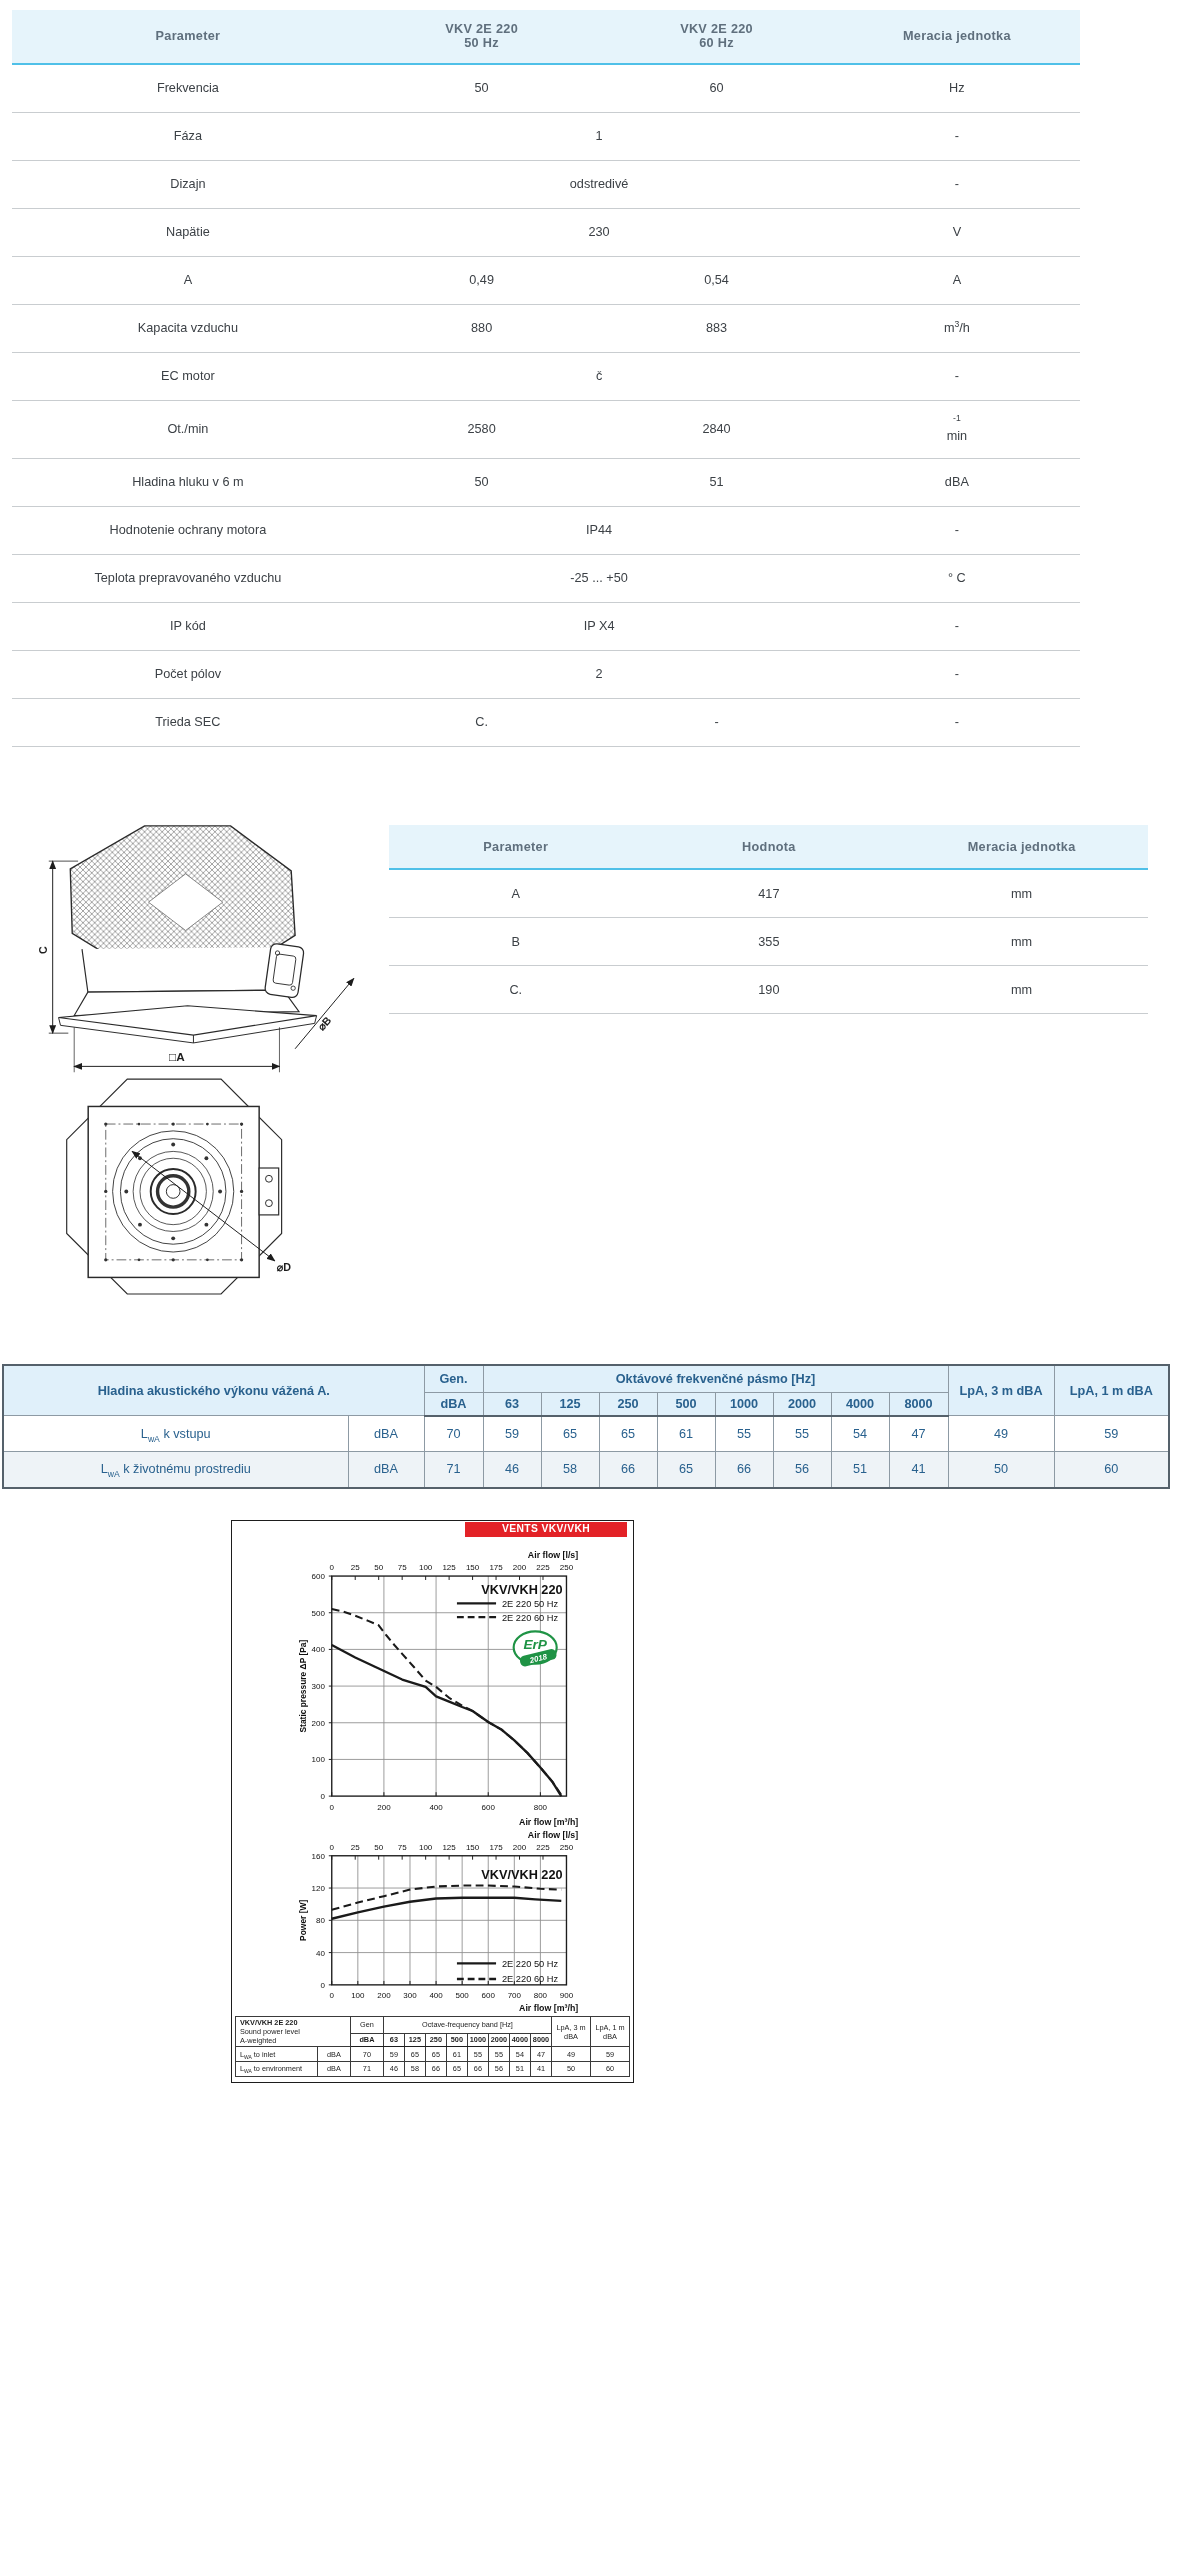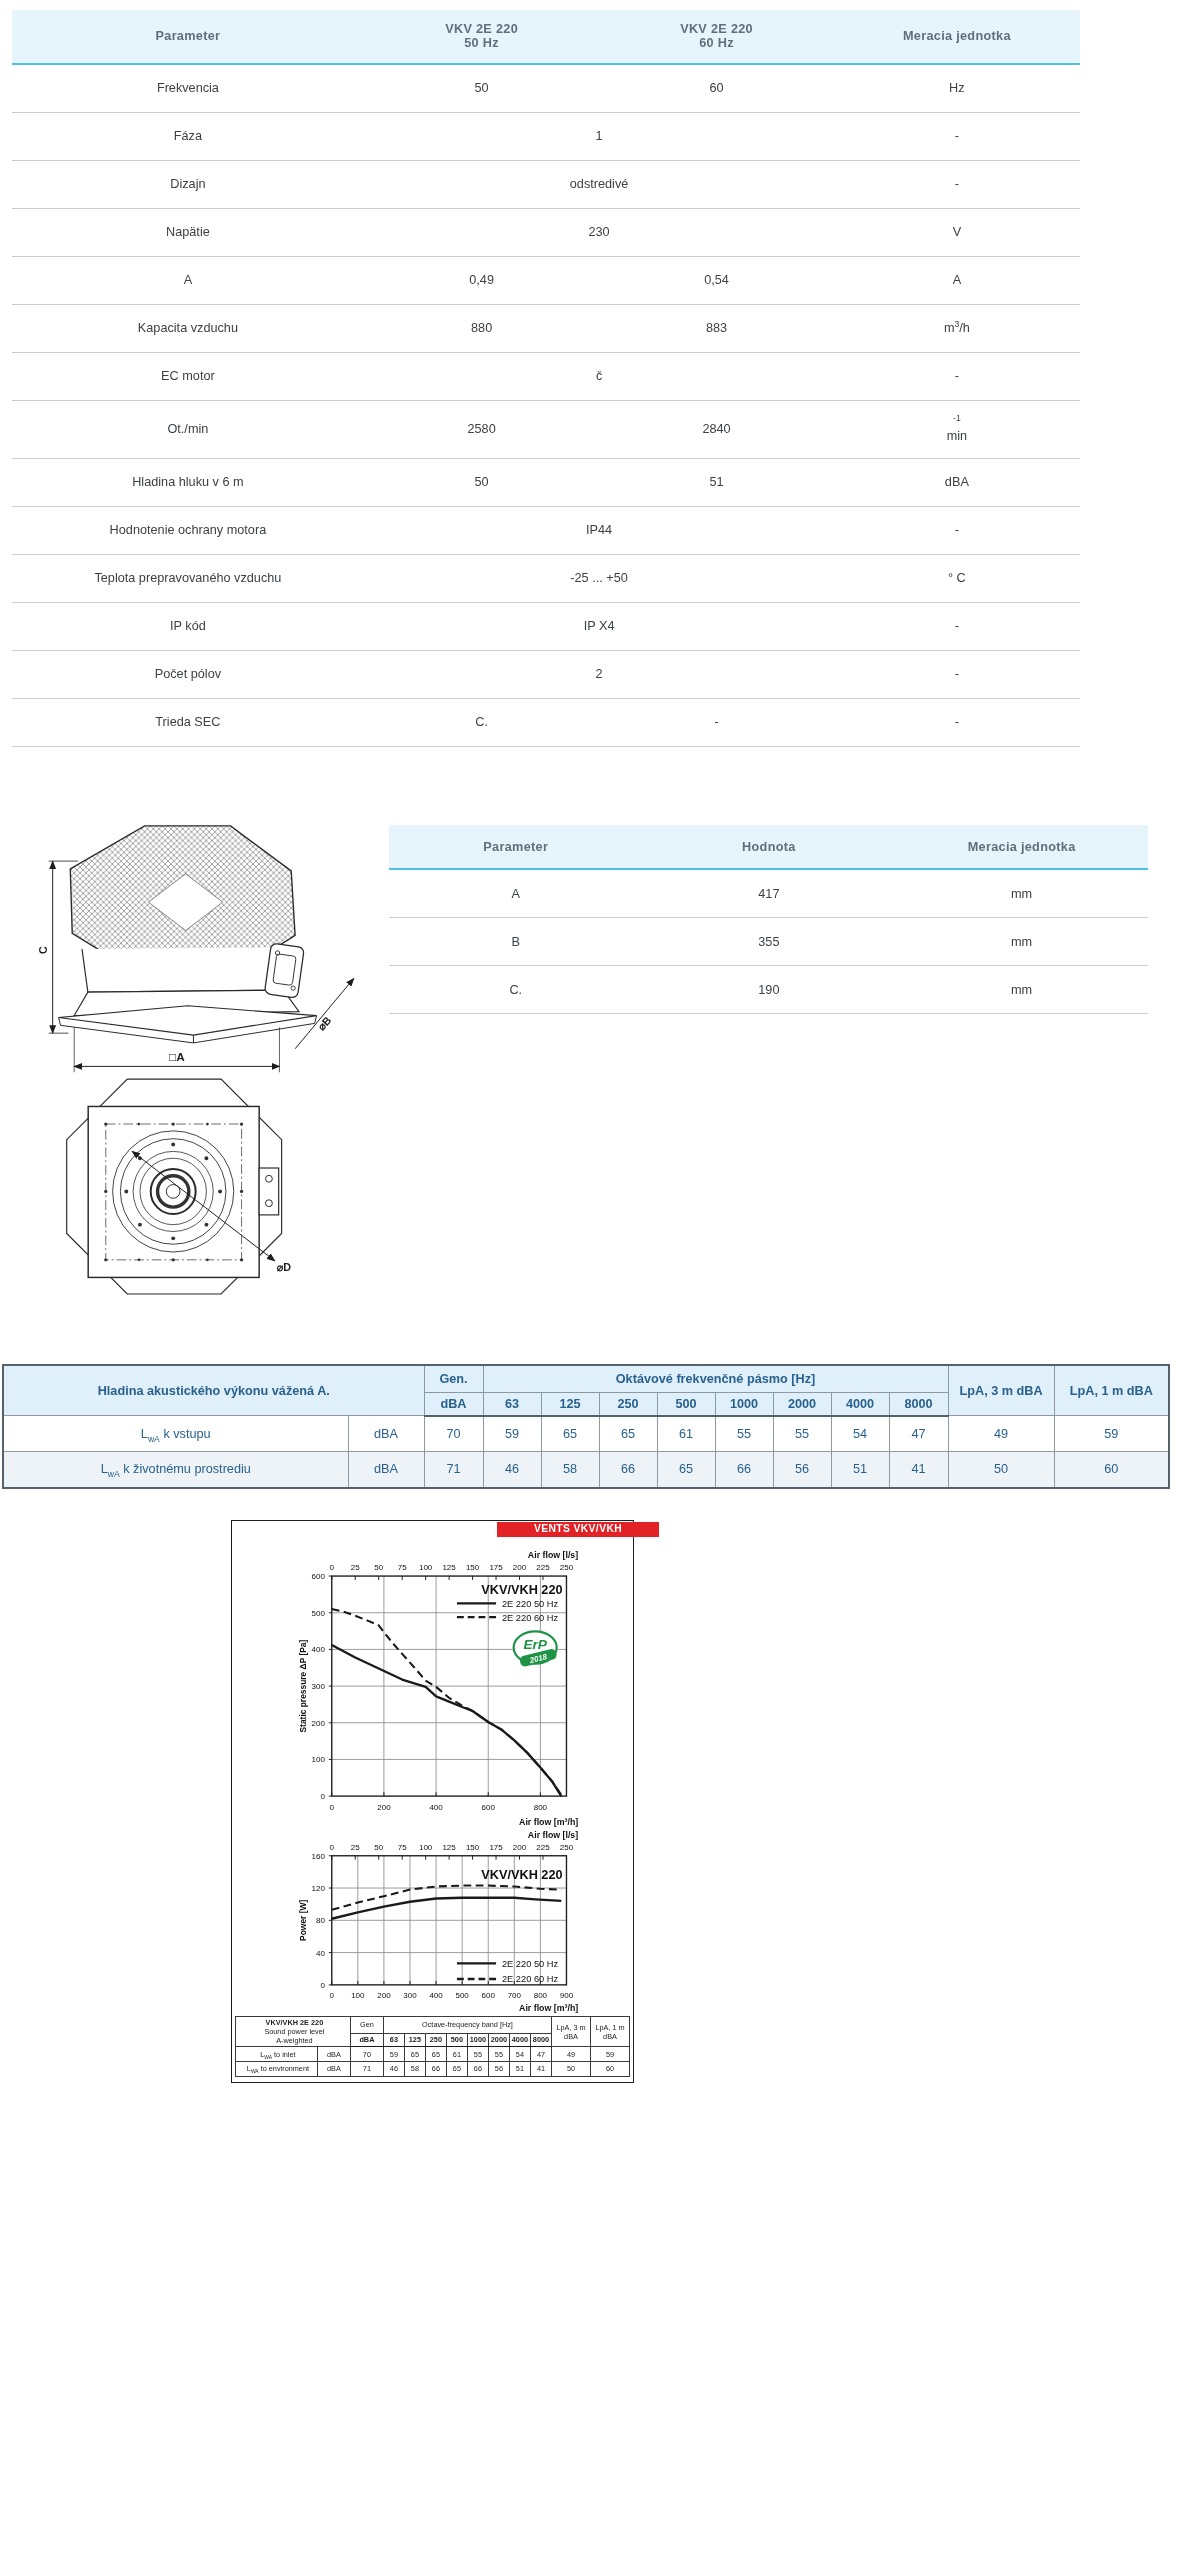--- a/index.html
+++ b/index.html
@@ -39,32 +39,32 @@
   table.acoustic tbody tr:nth-child(2){background:#eef3f7;}
   #acoustic{left:2px;top:1364px;width:1168px;}
 
   
   #chartblock{
     position:absolute;left:231px;top:1520px;width:403px;height:563px;
     border:1.5px solid #1d1d1d;background:#fff;box-sizing:border-box;
   }
   #brandbar{
     position:absolute;left:233px;top:1px;width:162px;height:14.7px;background:#e32227;
-    color:#fff;font-size:10.3px;font-weight:bold;line-height:14.7px;text-align:center;letter-spacing:0.4px;margin-left:32px;
+    color:#fff;font-size:10.3px;font-weight:bold;line-height:14.7px;text-align:center;letter-spacing:0.4px;
   }
   #chartsvg{position:absolute;left:0;top:0;}
 
   table.mini{border-collapse:collapse;table-layout:fixed;position:absolute;
     left:2.9px;top:495px;width:395px;font-size:7.3px;color:#1d1d1d;border:1.5px solid #1d1d1d;}
   table.mini th,table.mini td{border:1px solid #3a3a3a;text-align:center;vertical-align:middle;padding:0 1px;white-space:pre-line;font-weight:normal;}
   table.mini thead tr:first-child{height:16.6px;}
   table.mini thead tr:last-child{height:13.7px;}
   table.mini thead tr:last-child th{border-bottom:1.5px solid #1d1d1d;font-weight:bold;}
   table.mini tbody tr{height:14.7px;}
-  table.mini td.lab,table.mini th.ac-title{text-align:center;padding-left:4px;}
+  table.mini td.lab,table.mini th.ac-title{text-align:left;padding-left:4px;}
   table.mini .tl-bold{font-weight:bold;}
 
   
   .drawing{position:absolute;}
   #drawing1{left:39px;top:820px;}
   #drawing2{left:54px;top:1067px;}
 </style>
 </head>
 <body>
 

